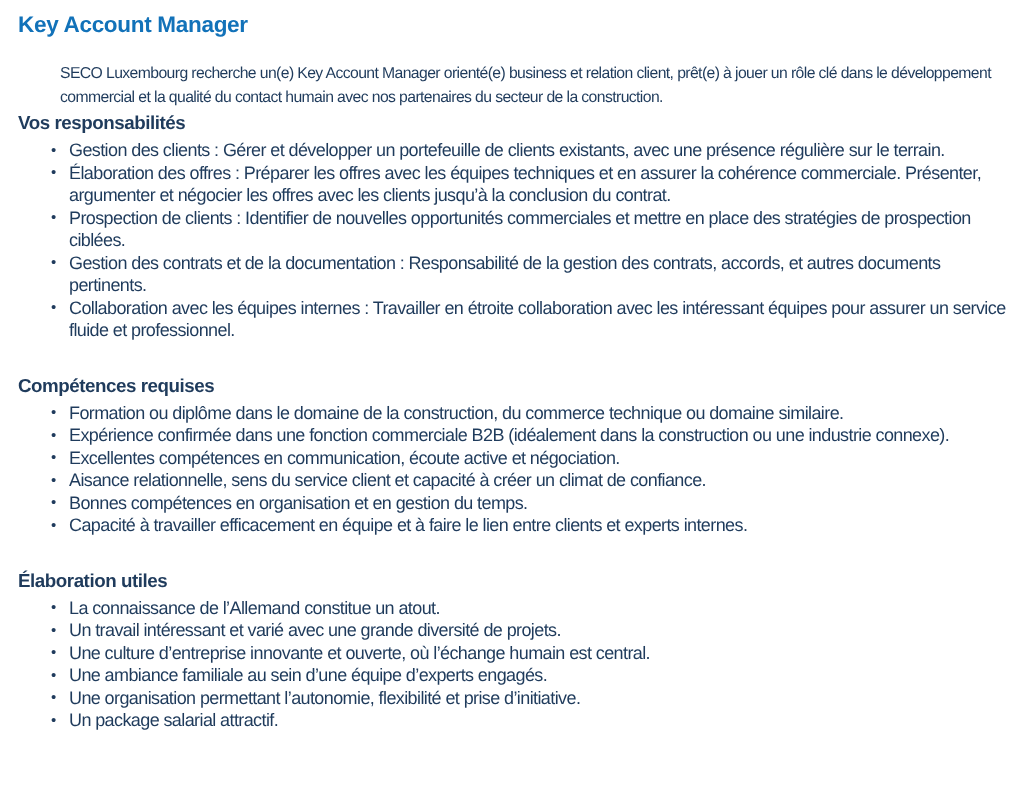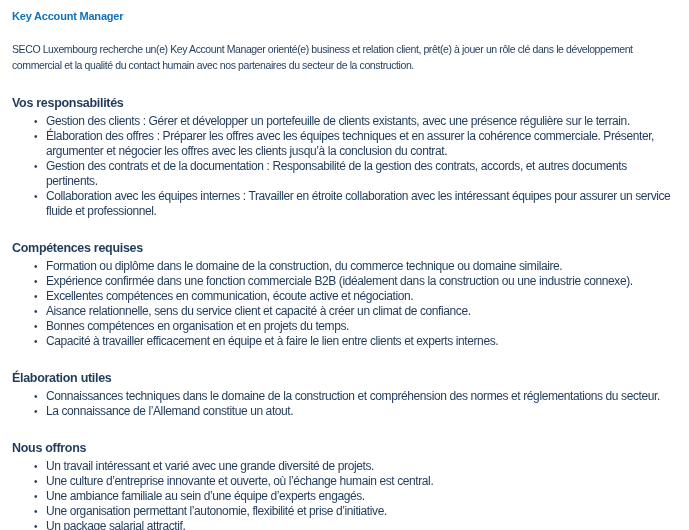--- a/index.html
+++ b/index.html
@@ -9,43 +9,44 @@
     height: 530px;
     overflow: hidden;
     font-family: "Liberation Sans", sans-serif;
     color: #1f3b5c;
   }
   .page {
     padding: 7px 12px 0 12px;
     width: 689px;
   }
   h1.page-title {
-    font-size: 11px;
+    font-size: 15px;
     line-height: 19px;
     font-weight: bold;
     color: #1272b9;
     letter-spacing: -0.2px;
   }
   p.intro {
     margin-top: 16px;
     font-size: 10.5px;
     line-height: 15.5px;
     letter-spacing: -0.4px;
     max-width: 667px;
+    margin-left: 28px;
   }
   section h2 {
     font-size: 12.5px;
     line-height: 13px;
     font-weight: bold;
     letter-spacing: -0.3px;
     color: #1f3b5c;
     margin-top: 23px;
     margin-bottom: 4px;
   }
-  section.first h2 { margin-top: 24px; }
+  section.first h2 { margin-top: 3px; }
   ul.bullets {
     list-style: none;
     margin: 0;
     padding-left: 22px;
     max-width: 667px;
   }
   ul.bullets li {
     position: relative;
     padding-left: 12px;
     font-size: 12px;
@@ -68,47 +69,46 @@
 
   <h1 class="page-title">Key Account Manager</h1>
 
   <p class="intro">SECO Luxembourg recherche un(e) Key Account Manager orienté(e) business et relation client, prêt(e) à jouer un rôle clé dans le développement commercial et la qualité du contact humain avec nos partenaires du secteur de la construction.</p>
 
   <section class="first">
     <h2>Vos responsabilités</h2>
     <ul class="bullets">
       <li>Gestion des clients : Gérer et développer un portefeuille de clients existants, avec une présence régulière sur le terrain.</li>
       <li>Élaboration des offres : Préparer les offres avec les équipes techniques et en assurer la cohérence commerciale. Présenter, argumenter et négocier les offres avec les clients jusqu’à la conclusion du contrat.</li>
+      <li>Prospection de clients : Identifier de nouvelles opportunités commerciales et mettre en place des stratégies de prospection ciblées.</li>
       <li>Gestion des contrats et de la documentation : Responsabilité de la gestion des contrats, accords, et autres documents pertinents.</li>
       <li>Collaboration avec les équipes internes : Travailler en étroite collaboration avec les intéressant équipes pour assurer un service fluide et professionnel.</li>
     </ul>
   </section>
 
   <section>
     <h2>Compétences requises</h2>
     <ul class="bullets">
       <li>Formation ou diplôme dans le domaine de la construction, du commerce technique ou domaine similaire.</li>
       <li>Expérience confirmée dans une fonction commerciale B2B (idéalement dans la construction ou une industrie connexe).</li>
       <li>Excellentes compétences en communication, écoute active et négociation.</li>
       <li>Aisance relationnelle, sens du service client et capacité à créer un climat de confiance.</li>
-      <li>Bonnes compétences en organisation et en projets du temps.</li>
+      <li>Bonnes compétences en organisation et en gestion du temps.</li>
       <li>Capacité à travailler efficacement en équipe et à faire le lien entre clients et experts internes.</li>
     </ul>
   </section>
 
   <section>
     <h2>Élaboration utiles</h2>
     <ul class="bullets">
-      <li>Connaissances techniques dans le domaine de la construction et compréhension des normes et réglementations du secteur.</li>
       <li>La connaissance de l’Allemand constitue un atout.</li>
     </ul>
   </section>
 
   <section>
-    <h2>Nous offrons</h2>
     <ul class="bullets">
       <li>Un travail intéressant et varié avec une grande diversité de projets.</li>
       <li>Une culture d’entreprise innovante et ouverte, où l’échange humain est central.</li>
       <li>Une ambiance familiale au sein d’une équipe d’experts engagés.</li>
       <li>Une organisation permettant l’autonomie, flexibilité et prise d’initiative.</li>
       <li>Un package salarial attractif.</li>
     </ul>
   </section>
 
 </div>

